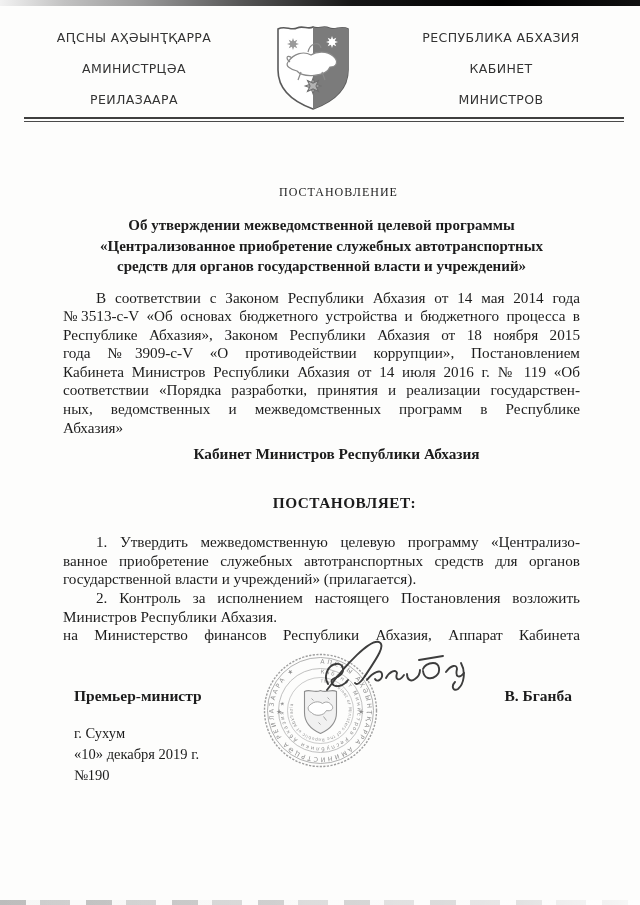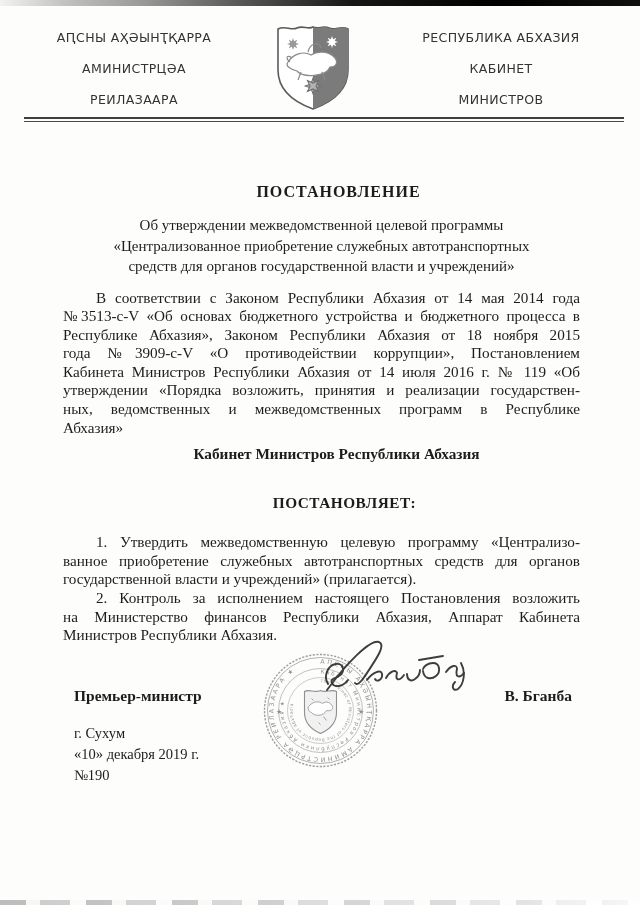--- a/index.html
+++ b/index.html
@@ -34,24 +34,24 @@
   .head-emblem{width:130px;display:flex;justify-content:center;}
   .rule{
     height:2px;margin:2px 16px 0 24px;
     border-top:2.5px solid #3f3f3f;
     border-bottom:1.5px solid #4a4a4a;
   }
   
   main{padding:0 60px 0 63px;font-size:15.2px;}
   .doc-title{
     margin:58px 0 0 0;text-align:center;
-    font-size:16px;font-weight:bold;letter-spacing:1px;
+    font-size:12px;font-weight:normal;letter-spacing:1px;
     line-height:24px;transform:translateX(17px);
   }
-  .subtitle{margin-top:11px;text-align:center;font-weight:normal;font-size:15px;line-height:20.5px;}
+  .subtitle{margin-top:11px;text-align:center;font-weight:bold;font-size:15px;line-height:20.5px;}
   .preamble{margin-top:12px;}
   .line{line-height:18.6px;text-align:justify;text-align-last:justify;}
   .line.last{text-align-last:left;}
   .line.indent{text-indent:33px;}
   .center-head{margin:7px 0 0 0;text-align:center;font-weight:bold;font-size:15.3px;line-height:20px;transform:translateX(15px);}
   .center-head.resolves{margin-top:29px;letter-spacing:.5px;transform:translateX(23px);}
   .items{margin-top:20px;}
   .sig-row{
     margin:40px 0 0 74px;padding-right:68px;
     display:flex;justify-content:space-between;align-items:baseline;
@@ -124,35 +124,35 @@
       <div>«Централизованное приобретение служебных автотранспортных</div>
       <div>средств для органов государственной власти и учреждений»</div>
     </div>
 
     <div class="preamble">
       <div class="line indent">В соответствии с Законом Республики Абхазия от 14 мая 2014 года</div>
       <div class="line">№3513-с-V «Об основах бюджетного устройства и бюджетного процесса в</div>
       <div class="line">Республике Абхазия», Законом Республики Абхазия от 18 ноября 2015</div>
       <div class="line">года №3909-с-V «О противодействии коррупции», Постановлением</div>
       <div class="line">Кабинета Министров Республики Абхазия от 14 июля 2016 г. № 119 «Об</div>
-      <div class="line">утверждении «Порядка возложить, принятия и реализации государствен-</div>
+      <div class="line">соответствии «Порядка разработки, принятия и реализации государствен-</div>
       <div class="line">ных, ведомственных и межведомственных программ в Республике</div>
       <div class="line last">Абхазия»</div>
     </div>
 
     <div class="center-head">Кабинет Министров Республики Абхазия</div>
     <div class="center-head resolves">ПОСТАНОВЛЯЕТ:</div>
 
     <div class="items">
       <div class="line indent">1. Утвердить межведомственную целевую программу «Централизо-</div>
       <div class="line">ванное приобретение служебных автотранспортных средств для органов</div>
       <div class="line last">государственной власти и учреждений» (прилагается).</div>
       <div class="line indent">2. Контроль за исполнением настоящего Постановления возложить</div>
+      <div class="line last">Министров Республики Абхазия.</div>
       <div class="line">на Министерство финансов Республики Абхазия, Аппарат Кабинета</div>
-      <div class="line last">Министров Республики Абхазия.</div>
     </div>
   </main>
 
   <div class="sig-row">
     <span>Премьер-министр</span>
     <span>В. Бганба</span>
   </div>
 
   <div class="issued">
     <div>г. Сухум</div>

